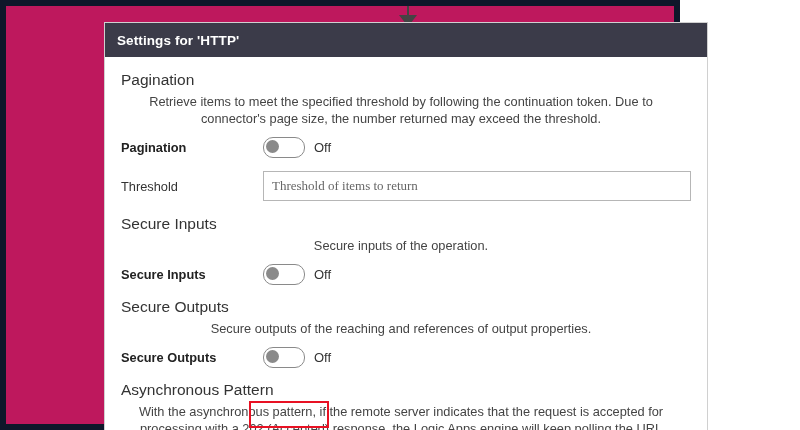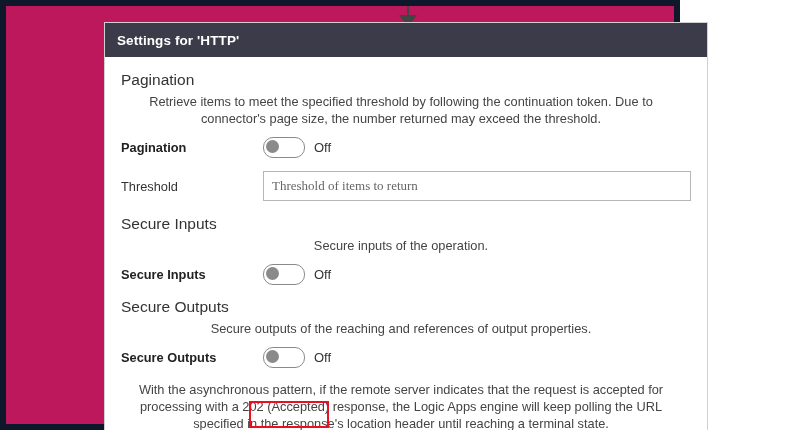--- a/index.html
+++ b/index.html
@@ -204,20 +204,21 @@
         <div class="row">
           <span class="row-label">Secure Outputs</span>
           <div class="toggle">
             <div class="knob"></div>
           </div>
           <span class="toggle-state">Off</span>
         </div>
       </div>
 
       <div class="section">
+        <div class="section-title">Asynchronous Pattern</div>
         <div class="section-desc">With the asynchronous pattern, if the remote server indicates that the request is accepted for processing with a 202 (Accepted) response, the Logic Apps engine will keep polling the URL specified in the response's location header until reaching a terminal state.</div>
 
       </div>
 
     </div>
   </div>
 
   <div class="highlight-box"></div>
 
 </div>

